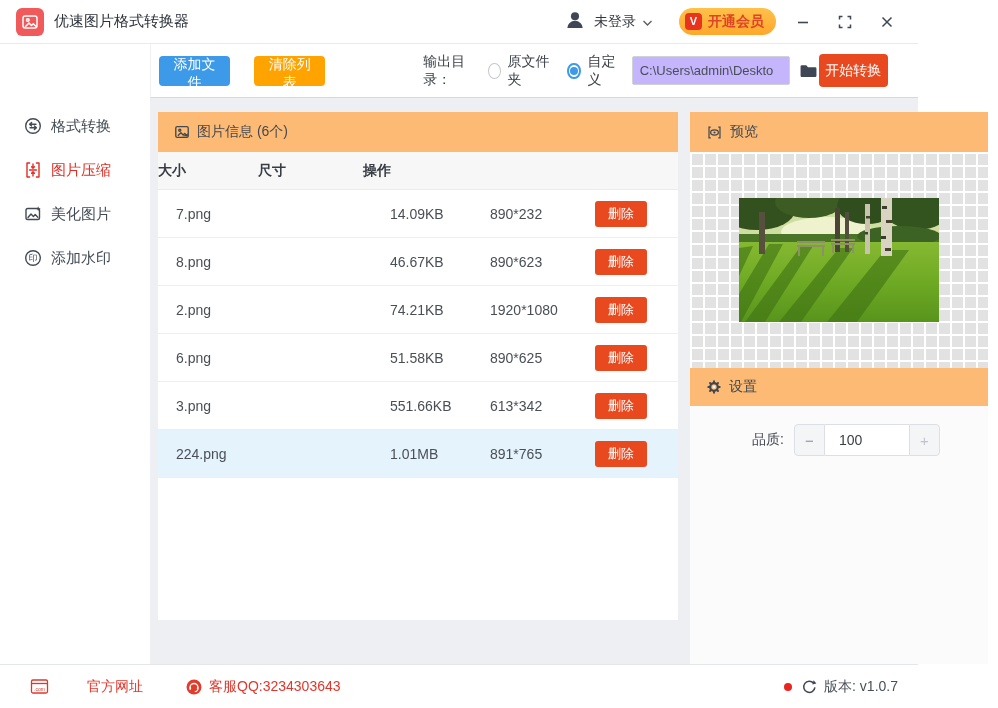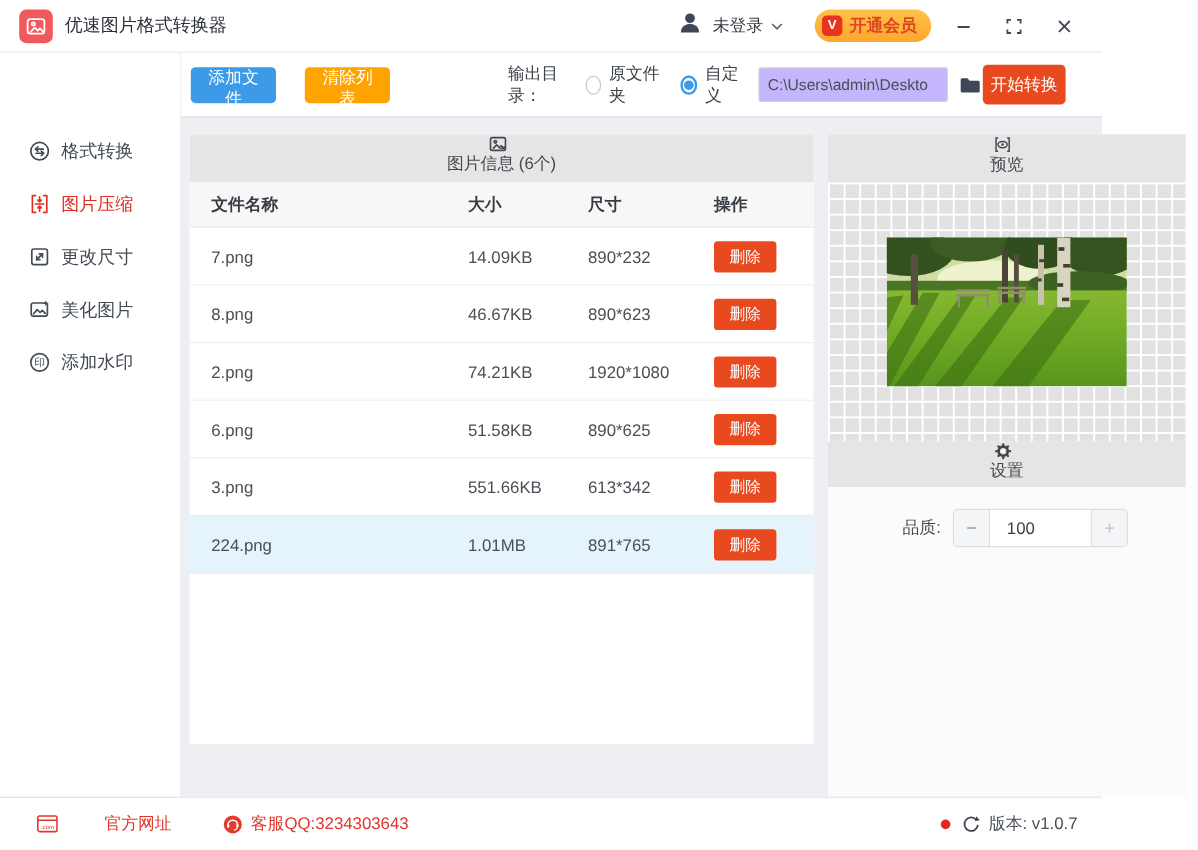--- a/index.html
+++ b/index.html
@@ -76,22 +76,22 @@
     font-size:15px; color:#434a55; cursor:pointer;
   }
   .side-item .side-icon { display:flex; margin-right:8px; }
   .side-item.active { color:#e02e24; }
 
   
   .content { position:absolute; top:98px; left:150px; right:0; bottom:44px; background:#edeff2; }
 
   .file-panel { position:absolute; left:8px; top:14px; width:520px; height:508px; background:#fff; }
   .panel-head {
-    height:40px; background:#e5e5e5; display:flex; align-items:center;
-    padding:0 16px; font-size:14px; color:#43484f;flex-direction:column;
+    height:40px; background:#fdba74; display:flex; align-items:center;
+    padding:0 16px; font-size:14px; color:#43484f;
   }
   .panel-head .ph-icon { display:flex; margin-right:7px; }
   .thead { display:flex; align-items:center; height:38px; background:#f7f7f8;
     font-size:14px; font-weight:bold; color:#383d44; border-bottom:1px solid #ececee; }
   .td, .th { flex:0 0 auto; }
   .c-name { width:232px; padding-left:18px; }
   .c-size { width:100px; }
   .c-dims { width:105px; }
   .c-act  { width:83px; }
   .trow { display:flex; align-items:center; height:48px; border-bottom:1px solid #efeff1;
@@ -236,31 +236,20 @@
           <path d="M6.6 3 H4 V17 H6.6"></path>
           <path d="M13.4 3 H16 V17 H13.4"></path>
           <path d="M6.6 10 H13.4"></path>
           <path d="M10 4 V8 M8.6 6.8 L10 8.3 L11.4 6.8"></path>
           <path d="M10 16 V12 M8.6 13.2 L10 11.7 L11.4 13.2"></path>
         </svg>
       </span>
       <span>图片压缩</span>
     </div>
 
-    <div class="side-item">
-      <span class="side-icon">
-        <svg width="20" height="20" viewBox="0 0 20 20" fill="none" stroke="currentColor" stroke-width="1.4" stroke-linecap="round" stroke-linejoin="round">
-          <rect x="3.5" y="3.5" width="13" height="13" rx="1.8"></rect>
-          <path d="M7.6 12.4 L12.4 7.6"></path>
-          <path d="M9.7 7.6 H12.4 V10.3"></path>
-          <path d="M10.3 12.4 H7.6 V9.7"></path>
-        </svg>
-      </span>
-      <span>更改尺寸</span>
-    </div>
 
     <div class="side-item">
       <span class="side-icon">
         <svg width="20" height="20" viewBox="0 0 20 20" fill="none" stroke="currentColor" stroke-width="1.4" stroke-linecap="round" stroke-linejoin="round">
           <rect x="3" y="4.5" width="13.5" height="11" rx="1.8"></rect>
           <path d="M5 13.5 L8 10 L10.4 12.4 L12.2 10.6 L14.8 13.2"></path>
           <path d="M15.2 2.2 L15.9 4 L17.7 4.7 L15.9 5.4 L15.2 7.2 L14.5 5.4 L12.7 4.7 L14.5 4 Z" fill="currentColor" stroke="none"></path>
         </svg>
       </span>
       <span>美化图片</span>
@@ -286,21 +275,20 @@
             <rect x="2" y="3" width="14" height="12" rx="1.6"></rect>
             <circle cx="6.5" cy="7" r="1.2"></circle>
             <path d="M4.3 13.3 L7.8 9.8 L10.3 12.3 L12 10.6 L15 13.6"></path>
             <path d="M9.5 13.8 h6 v-3 z" fill="#43484f" stroke="none"></path>
           </svg>
         </span>
         <span>图片信息 (6个)</span>
       </div>
 
       <div class="thead">
-        <span class="th c-name">文件名称</span>
         <span class="th c-size">大小</span>
         <span class="th c-dims">尺寸</span>
         <span class="th c-act">操作</span>
       </div>
 
       <div class="trow">
         <span class="td c-name">7.png</span>
         <span class="td c-size">14.09KB</span>
         <span class="td c-dims">890*232</span>
         <span class="td c-act">

